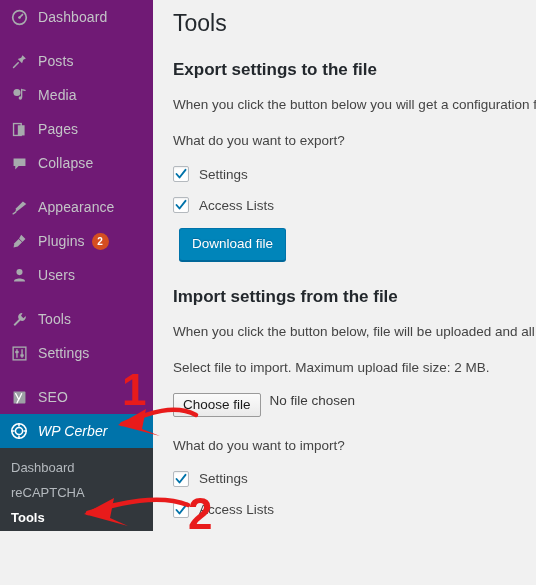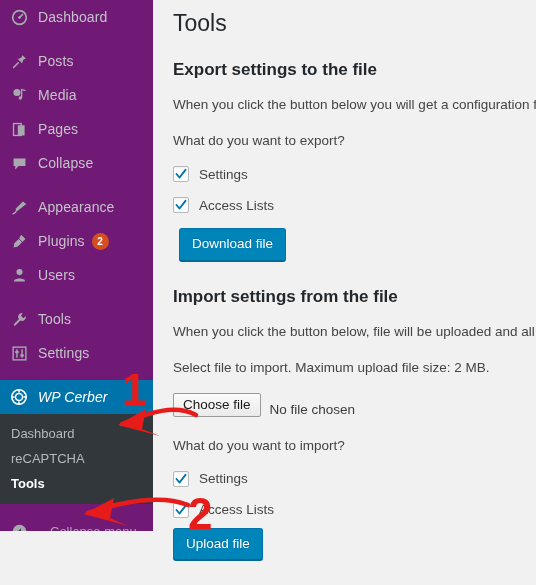--- a/index.html
+++ b/index.html
@@ -141,21 +141,21 @@
     border-radius: 3px;
     color: #fff;
     font-size: 13.5px;
     line-height: 1;
     padding: 8px 12px 9px 12px;
     box-shadow: 0 1px 0 #006799;
     text-shadow: 0 -1px 1px #006799;
     white-space: nowrap;
   }
 
-  .file-row { display: flex; align-items: flex-end; margin-bottom: 20px; }
+  .file-row { display: flex; align-items: flex-start; margin-bottom: 20px; }
   .choose-btn {
     border: 1px solid #9a9a9a;
     background: linear-gradient(#fbfbfb, #eaeaea);
     border-radius: 2px;
     font-size: 13.5px;
     color: #1a1a1a;
     padding: 3px 9px 4px 9px;
     white-space: nowrap;
   }
   .file-status {
@@ -295,20 +295,29 @@
             <path d="M7 5 V15 M13 5 V15" stroke="#a7aaad" stroke-width="1.6"></path>
             <rect x="5" y="7" width="4" height="2.6" fill="#a7aaad"></rect>
             <rect x="11" y="11" width="4" height="2.6" fill="#a7aaad"></rect>
           </svg>
       </span>
       <span class="mlabel">Settings</span>
     </div>
 
     <div class="menu-sep"></div>
 
+    <div class="menu-item">
+      <span class="icn">
+        <svg width="17" height="17" viewBox="0 0 20 20">
+            <path d="M3 3 H16 a1 1 0 0 1 1 1 V16 a1 1 0 0 1 -1 1 H3 Z" fill="#9da1a5"></path>
+            <path d="M5.5 5.5 L9 12 L7 16.5 M12.5 5.5 L9 13" stroke="#ffffff" stroke-width="1.5" fill="none" stroke-linecap="round"></path>
+          </svg>
+      </span>
+      <span class="mlabel">SEO</span>
+    </div>
 
     <div class="menu-item active">
       <span class="icn">
         <svg width="18" height="18" viewBox="0 0 20 20">
             <circle cx="10" cy="10" r="8" fill="none" stroke="#ffffff" stroke-width="1.7"></circle>
             <circle cx="10" cy="10" r="4" fill="none" stroke="#ffffff" stroke-width="1.7"></circle>
             <path d="M10 1.2 V5 M10 15 V18.8 M1.2 10 H5 M15 10 H18.8" stroke="#ffffff" stroke-width="1.7"></path>
           </svg>
       </span>
       <span class="mlabel">WP Cerber</span>
@@ -384,23 +393,20 @@
 
       <div class="cb-row mb10">
         <span class="cb">
           <svg width="12" height="12" viewBox="0 0 12 12">
               <path d="M1.5 6 L4.5 9.5 L10.5 1.8" stroke="#0073aa" stroke-width="1.9" fill="none" stroke-linecap="round" stroke-linejoin="round"></path>
             </svg>
         </span>
         <span class="cb-label">Access Lists</span>
       </div>
 
-      <div>
-        <span class="btn-primary">Upload file</span>
-      </div>
 
     </div>
   </div>
 
   <svg id="annot" viewBox="0 0 536 585">
 
     <g>
       <path d="M196 415 C175 404 150 412 122 424" stroke="#e81b1b" stroke-width="4.5" fill="none" stroke-linecap="round"></path>
       <path d="M118 425 L146 409 L142 429 L160 436 Z" fill="#e81b1b"></path>
     </g>

